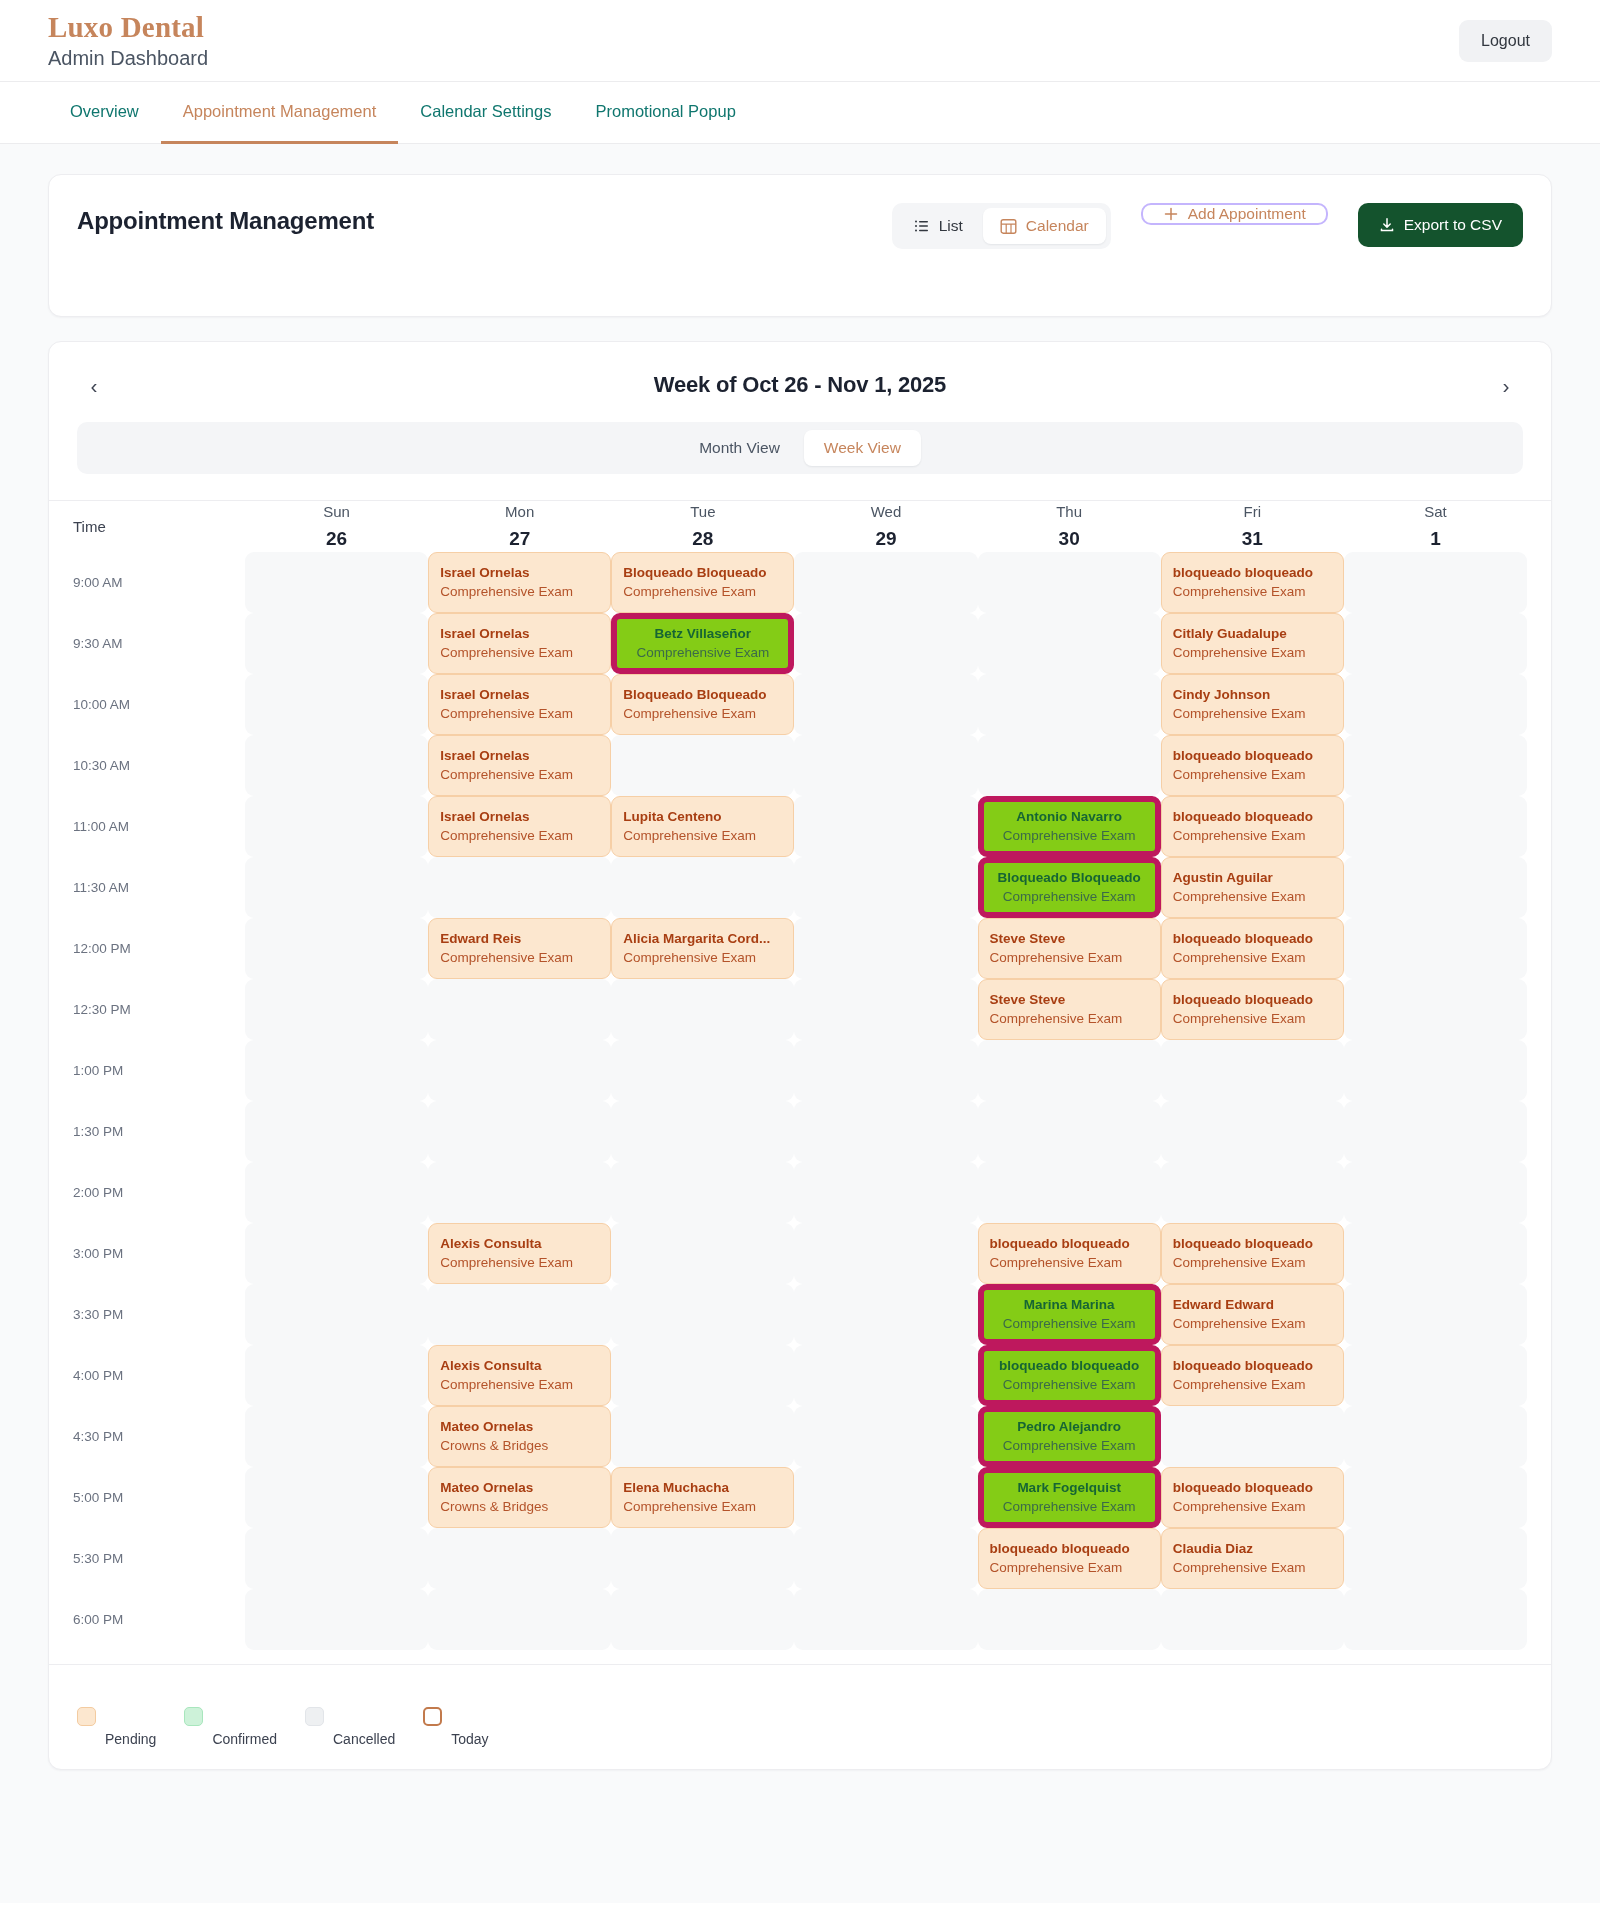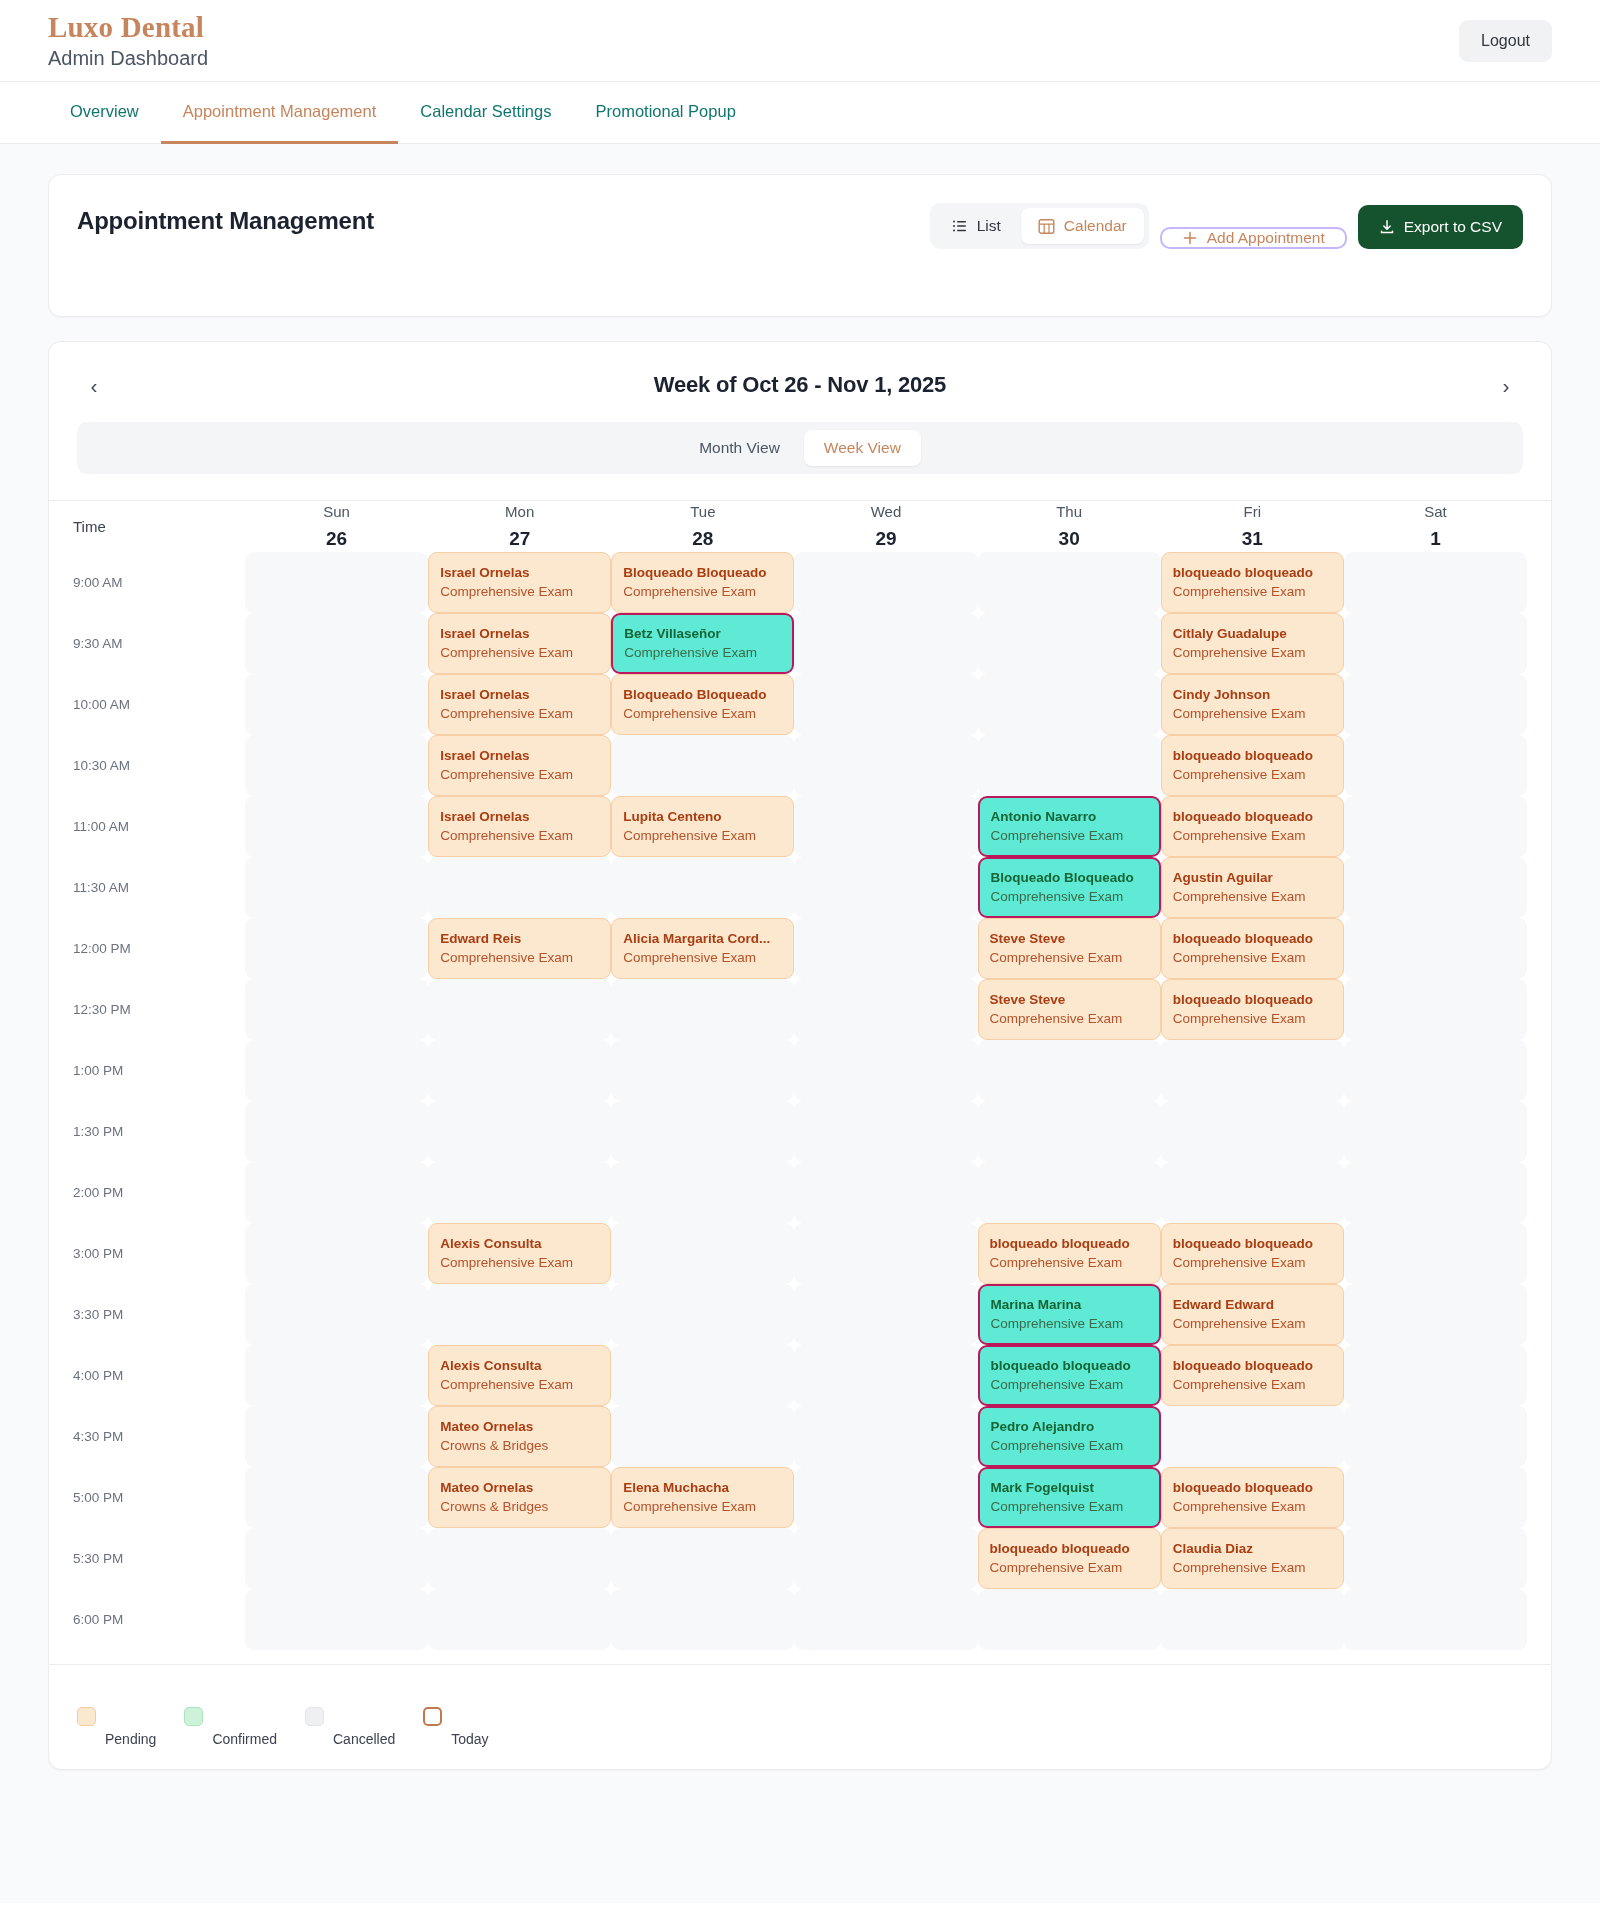--- a/index.html
+++ b/index.html
@@ -92,21 +92,21 @@
     justify-content: space-between;
     min-height: 143px;
   }
   .page-title {
     font-size: 24px;
     font-weight: 700;
     color: #1c2230;
     letter-spacing: -.2px;
     padding-top: 4px;
   }
-  .actions { display: flex; align-items: flex-end; gap: 11px; }
+  .actions { display: flex; align-items: flex-start; gap: 30px; }
 
   .segmented {
     display: flex;
     align-items: center;
     background: #f4f5f7;
     border-radius: 10px;
     padding: 5px;
     gap: 3px;
   }
   .seg-btn {
@@ -257,22 +257,23 @@
     justify-content: center;
     padding: 0 11px;
     overflow: hidden;
   }
   .cell.empty { background: #f7f8f9; }
   .cell.pending {
     background: #fce7cf;
     border: 1px solid #f6cfa6;
   }
   .cell.confirmed {
-    background: #5eead4;
-    border: 2px solid #be185d;
+    background: #84cc16;
+    border: 6px solid #be185d;
+    text-align: center;
   }
   .appt-name {
     font-size: 13.5px;
     font-weight: 700;
     line-height: 1.35;
     white-space: nowrap;
     overflow: hidden;
     text-overflow: ellipsis;
   }
   .appt-type {

